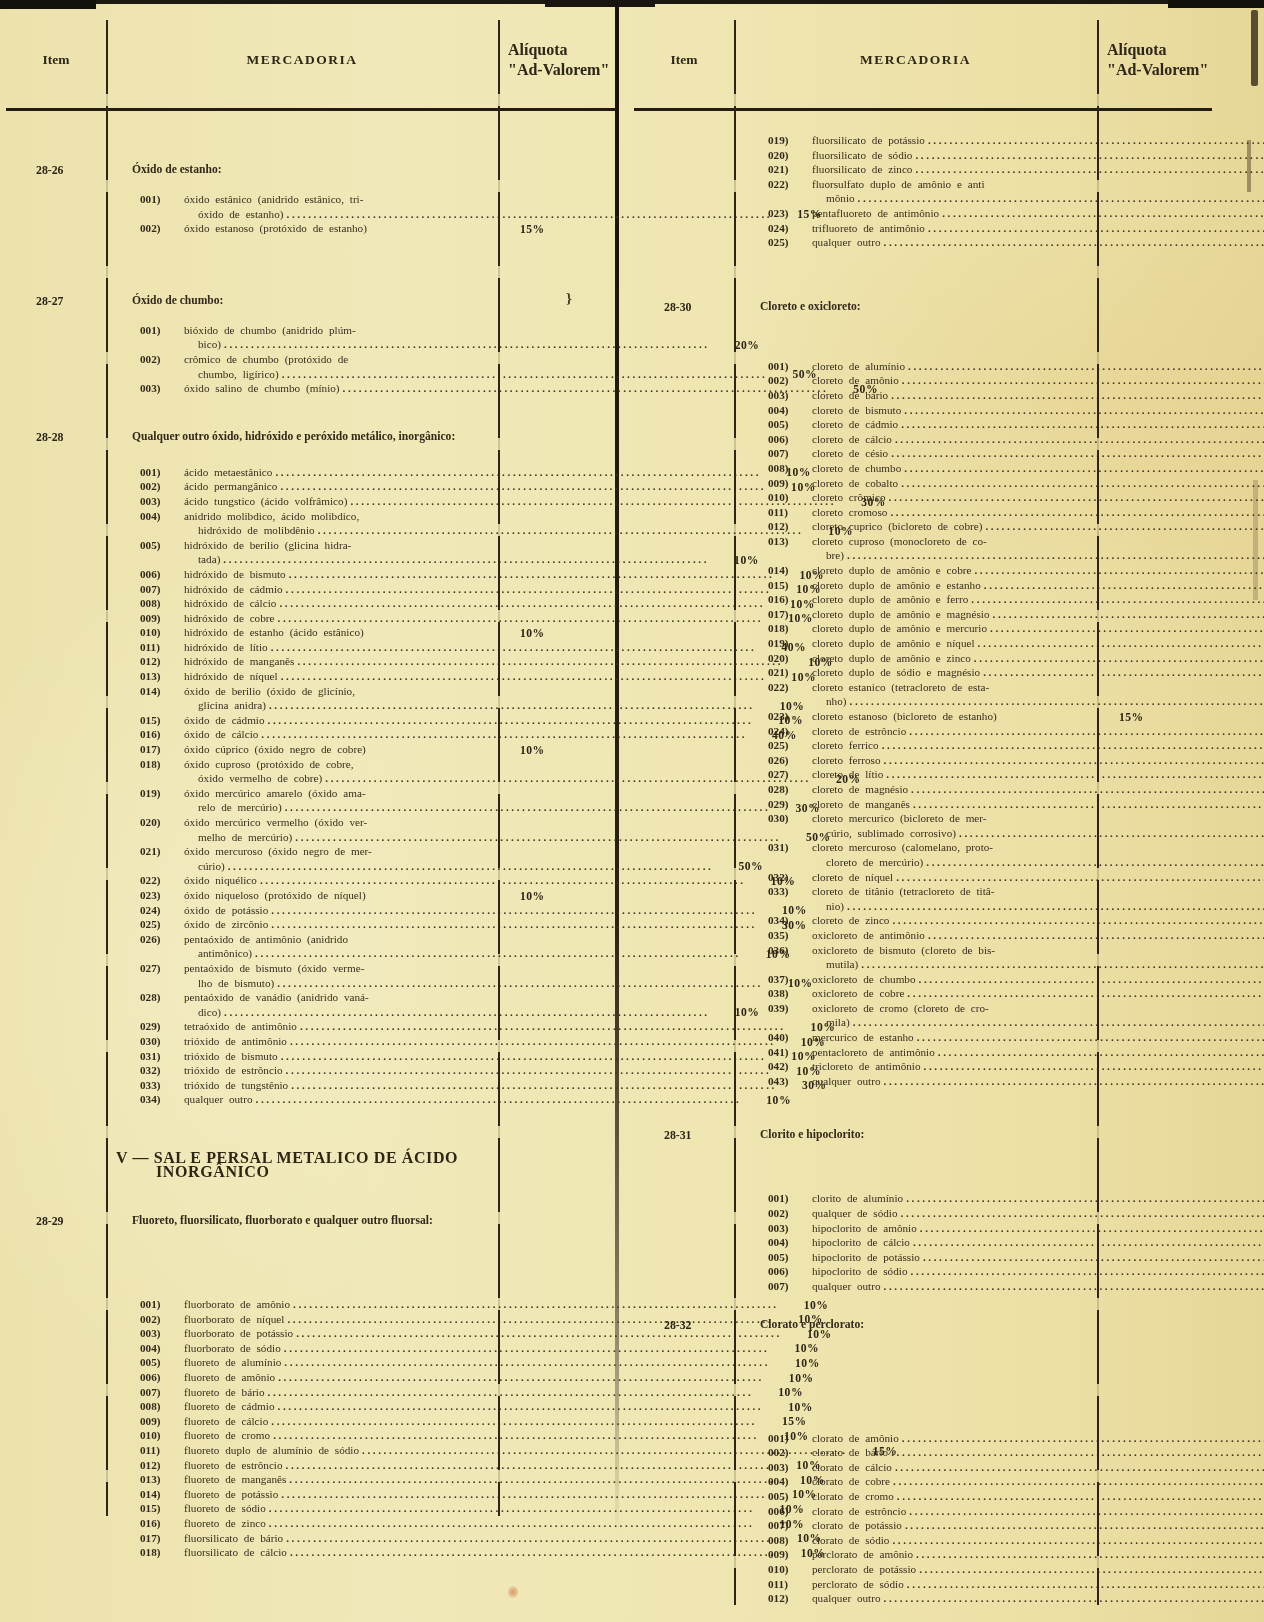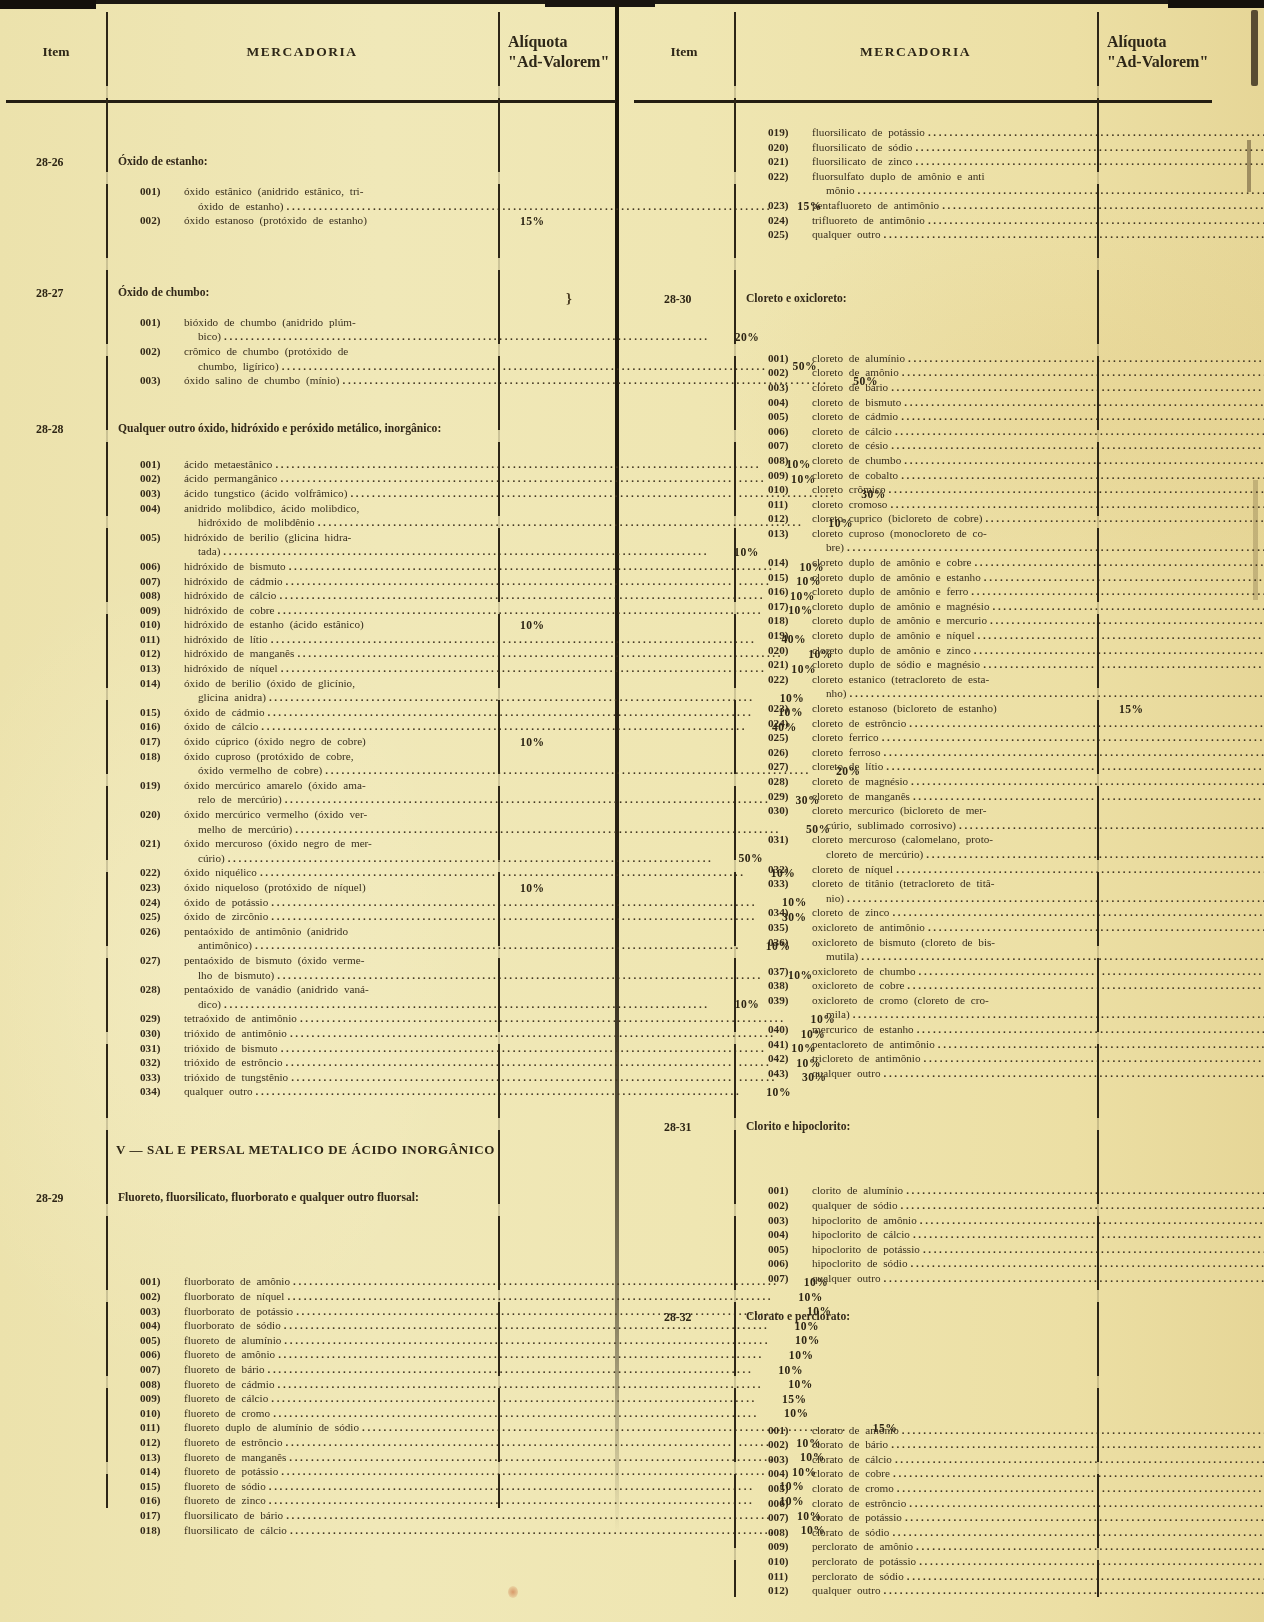--- a/index.html
+++ b/index.html
@@ -21,21 +21,21 @@
   .topbar{position:absolute;top:0;left:0;right:0;height:4px;background:#1c1812;}
   .topbar-l{position:absolute;top:0;left:0;width:96px;height:9px;background:#14100b;}
   .topbar-m{position:absolute;top:0;left:545px;width:110px;height:7px;background:#181410;}
   .topbar-r{position:absolute;top:0;left:1168px;width:96px;height:8px;background:#14100b;}
   
   .smudge1{position:absolute;left:1251px;top:10px;width:7px;height:76px;background:rgba(40,30,16,.75);border-radius:2px;}
   .smudge2{position:absolute;left:1247px;top:140px;width:4px;height:52px;background:rgba(70,54,28,.45);}
   .smudge3{position:absolute;left:1253px;top:480px;width:5px;height:120px;background:rgba(90,70,35,.25);}
   .stain{position:absolute;left:508px;top:1586px;width:10px;height:12px;border-radius:50%;background:radial-gradient(circle,#d89a6a,rgba(216,154,106,0));}
 
-  .col{position:absolute;top:4px;}
+  .col{position:absolute;top:12px;}
   .col-left{left:6px;width:610px;}
   .col-right{left:634px;width:578px;}
 
   
   .center-rule{
     position:absolute;left:615px;top:4px;width:4px;height:1530px;
     background:linear-gradient(180deg,#171309 0%,#2a2315 60%,rgba(42,35,21,.55) 85%,rgba(42,35,21,0) 100%);
   }
   
   .vrule{
@@ -60,24 +60,24 @@
   .row{display:grid;}
   .col-left .row{grid-template-columns:100px 1fr 118px;}
   .col-right .row{grid-template-columns:100px 1fr 115px;}
 
   .cell-item{padding-left:30px;font-weight:700;font-size:11.8px;color:#2c2414;}
   .cell-aliq{display:flex;align-items:flex-end;padding-left:22px;padding-bottom:0;}
   .rate{font-weight:700;font-size:11.6px;letter-spacing:.5px;color:#2c2414;white-space:nowrap;}
 
   .sec-title{
     font-size:11.6px;line-height:14.6px;font-weight:600;color:#33291a;
-    padding-left:24px;text-indent:-18px;margin-left:6px;
+    padding-left:24px;text-indent:-18px;margin-left:20px;
   }
   .group-heading{
-    font-size:13px;line-height:14.6px;font-weight:700;letter-spacing:.6px;color:#2e2615;
+    font-size:16px;line-height:14.6px;font-weight:700;letter-spacing:.6px;color:#2e2615;
     padding-left:46px;text-indent:-40px;margin-left:4px;
   }
   .section{margin-top:52px;}
   .section .entries{margin-top:14px;}
 
   
   .section[data-code="28-27"]{margin-top:58px;}
   .section[data-code="28-28"]{margin-top:34px;}
   .section[data-code="28-28"] .entries{margin-top:20px;}
   .section.group{margin-top:44px;}

